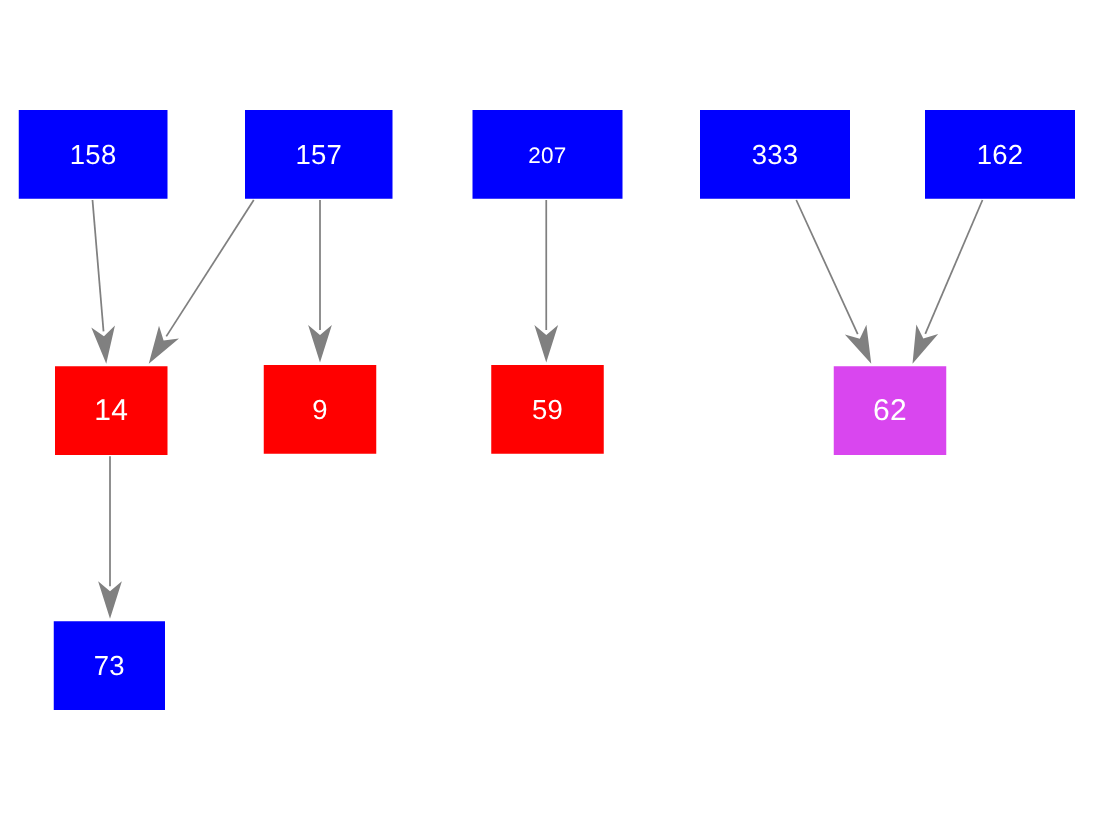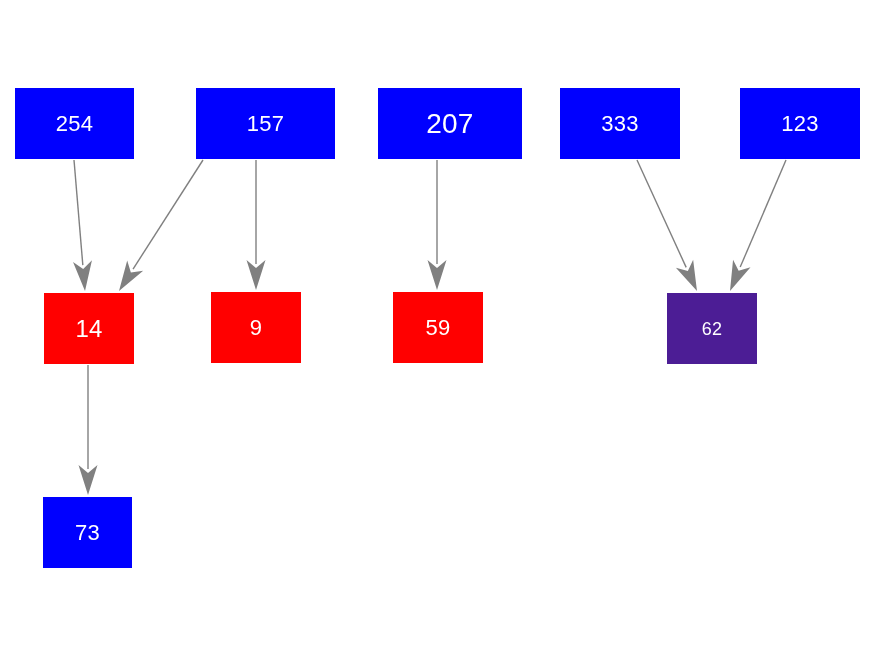--- a/index.html
+++ b/index.html
@@ -76,43 +76,43 @@
         <line x1="786" y1="160" x2="740.2198718272078" y2="267.0927998327817" stroke="#808080" stroke-width="1.4"></line>
         <path d="M 730 291 L 733.0568366626023 259.6805851009606 L 738.6475838537913 270.77083062773835 L 750.5274829386465 267.1489529746894 Z" fill="#808080"></path>
       </g>
       <g>
         <line x1="88" y1="365" x2="88" y2="469" stroke="#808080" stroke-width="1.4"></line>
         <path d="M 88 495 L 78.5 465 L 88 473 L 97.5 465 Z" fill="#808080"></path>
       </g>
     </svg>
   <div id="node-layer">
       <div class="node" style="left: 15px; top: 88px; width: 119px; height: 71px; background: rgb(0, 0, 255); color: rgb(255, 255, 255); font-size: 22px;">
-        <span class="node-label">254</span>
+        <span class="node-label">158</span>
       </div>
-      <div class="node" style="left: 196px; top: 88px; width: 139px; height: 71px; background: rgb(0, 0, 255); color: rgb(255, 255, 255); font-size: 22px;">
+      <div class="node" style="left: 196px; top: 88px; width: 118px; height: 71px; background: rgb(0, 0, 255); color: rgb(255, 255, 255); font-size: 22px;">
         <span class="node-label">157</span>
       </div>
-      <div class="node" style="left: 378px; top: 88px; width: 144px; height: 71px; background: rgb(0, 0, 255); color: rgb(255, 255, 255); font-size: 28px;">
+      <div class="node" style="left: 378px; top: 88px; width: 120px; height: 71px; background: rgb(0, 0, 255); color: rgb(255, 255, 255); font-size: 18px;">
         <span class="node-label">207</span>
       </div>
       <div class="node" style="left: 560px; top: 88px; width: 120px; height: 71px; background: rgb(0, 0, 255); color: rgb(255, 255, 255); font-size: 22px;">
         <span class="node-label">333</span>
       </div>
       <div class="node" style="left: 740px; top: 88px; width: 120px; height: 71px; background: rgb(0, 0, 255); color: rgb(255, 255, 255); font-size: 22px;">
-        <span class="node-label">123</span>
+        <span class="node-label">162</span>
       </div>
       <div class="node" style="left: 44px; top: 293px; width: 90px; height: 71px; background: rgb(255, 0, 0); color: rgb(255, 255, 255); font-size: 24px;">
         <span class="node-label">14</span>
       </div>
       <div class="node" style="left: 211px; top: 292px; width: 90px; height: 71px; background: rgb(255, 0, 0); color: rgb(255, 255, 255); font-size: 22px;">
         <span class="node-label">9</span>
       </div>
       <div class="node" style="left: 393px; top: 292px; width: 90px; height: 71px; background: rgb(255, 0, 0); color: rgb(255, 255, 255); font-size: 22px;">
         <span class="node-label">59</span>
       </div>
-      <div class="node" style="left: 667px; top: 293px; width: 90px; height: 71px; background: #4c1d95; color: rgb(255, 255, 255); font-size: 18px;">
+      <div class="node" style="left: 667px; top: 293px; width: 90px; height: 71px; background: #d946ef; color: rgb(255, 255, 255); font-size: 24px;">
         <span class="node-label">62</span>
       </div>
       <div class="node" style="left: 43px; top: 497px; width: 89px; height: 71px; background: rgb(0, 0, 255); color: rgb(255, 255, 255); font-size: 22px;">
         <span class="node-label">73</span>
       </div>
     </div>
 </div>
 
 </body></html>

